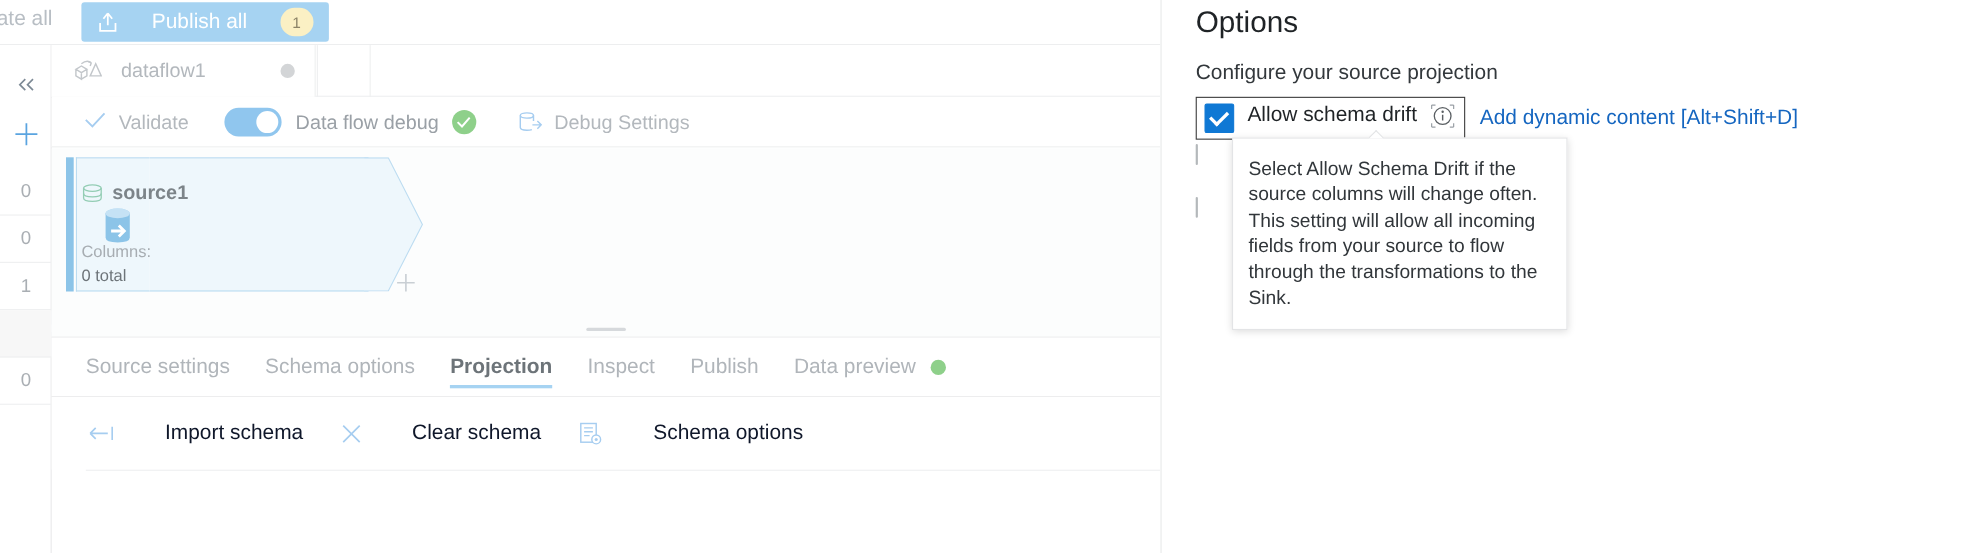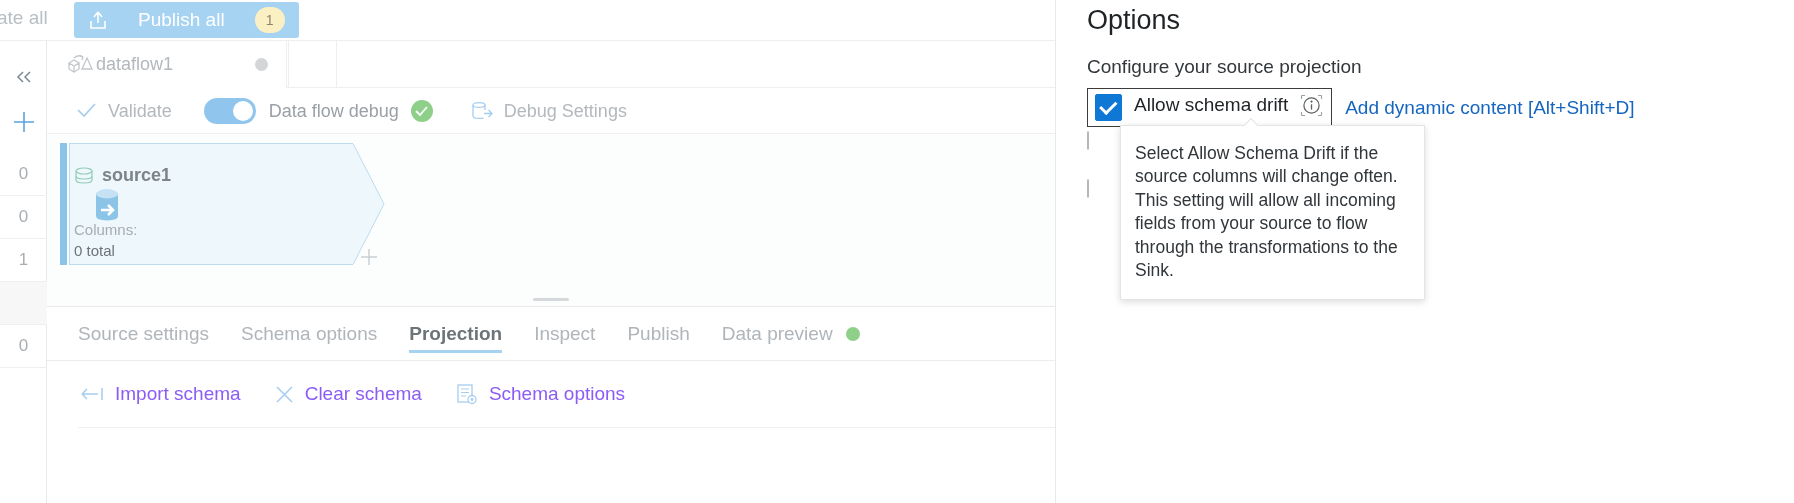--- a/index.html
+++ b/index.html
@@ -35,21 +35,21 @@
   .mini-side { position:absolute; left:0; top:41px; width:47px; height:462px; background:#fff; border-right:1px solid #e8e9ea; }
   .collapse-btn { position:absolute; left:0; top:20px; width:47px; height:32px; display:flex; align-items:center; justify-content:center; color:#7d8a96; font-size:19px; }
   .plus-btn { position:absolute; left:0; top:62px; width:47px; height:38px; display:flex; align-items:center; justify-content:center; color:#5aa4e0; font-size:30px; font-weight:300; line-height:1; }
   .side-count { position:absolute; left:0; width:47px; height:43px; display:flex; align-items:center; justify-content:center; font-size:17px; color:#a9aeb3; border-bottom:1px solid #eeeff0; }
   .side-count.sel { background:#f7f7f7; }
 
   
   .tabstrip { position:absolute; left:47px; top:41px; width:1008px; height:47px; background:#fff; border-bottom:1px solid #eeeff0; }
   .df-tab {
     position:absolute; left:0; top:0; width:240px; height:47px;
-    display:flex; align-items:center; gap:3px; padding-left:18px;
+    display:flex; align-items:center; gap:17px; padding-left:18px;
     border-right:1px solid #eeeff0; background:#fff;
   }
   .df-tab-icon { width:28px; height:24px; flex:0 0 auto; }
   .df-tab-label { font-size:18px; color:#b3b8bd; white-space:nowrap; }
   .df-tab-dot { position:absolute; right:18px; top:17px; width:13px; height:13px; border-radius:50%; background:#d3d5d7; }
   .tab-gap { position:absolute; left:241px; top:0; width:1px; height:47px; background:#eeeff0; }
   .tabstrip-right { position:absolute; left:289px; top:0; width:1px; height:47px; background:#eeeff0; }
 
   
   .actionrow { position:absolute; left:47px; top:89px; width:1008px; height:45px; background:#fff; border-bottom:1px solid #eeeff0; display:flex; align-items:center; }
@@ -90,21 +90,21 @@
   .bottom-tabs { position:absolute; left:47px; top:307px; width:1008px; height:53px; background:#fff; display:flex; align-items:center; padding-left:31px; }
   .btab { position:relative; height:53px; display:flex; align-items:center; font-size:19px; color:#b0b5ba; margin-right:32px; white-space:nowrap; }
   .btab.active { color:#6d7479; font-weight:bold; }
   .btab.active::after { content:""; position:absolute; left:0; right:0; bottom:7px; height:3px; background:#a6d3f2; }
   .btab .green { display:inline-block; margin-left:13px; width:14px; height:14px; border-radius:50%; background:#8ed08a; }
   .bottom-tabs-line { position:absolute; left:47px; top:360px; width:1008px; height:1px; background:#ededee; }
 
   
   .schema-bar { position:absolute; left:47px; top:361px; width:1008px; height:66px; background:#fff; display:flex; align-items:center; padding-left:33px; }
   .sb-item { display:flex; align-items:center; gap:11px; margin-right:34px; white-space:nowrap; }
-  .sb-label { font-size:19px; color:#8b5cf6; }
+  .sb-label { font-size:19px; color:#0f172a;margin-left:35px; }
   .sb-icon { color:#a6cdf0; display:flex; align-items:center; }
   .schema-bar-line { position:absolute; left:78px; top:427px; width:977px; height:1px; background:#eeeff0; }
 
   
   .panel { position:absolute; left:1055px; top:0; width:739px; height:503px; background:#fff; border-left:1px solid #e8e9ea; }
   .panel-title { position:absolute; left:31px; top:5px; font-size:27px; color:#1f2326; }
   .panel-sub { position:absolute; left:31px; top:56px; font-size:19px; color:#33383c; }
   .drift-row { position:absolute; left:31px; top:88px; display:flex; align-items:center; }
   .drift-box {
     display:flex; align-items:flex-start; gap:12px;

